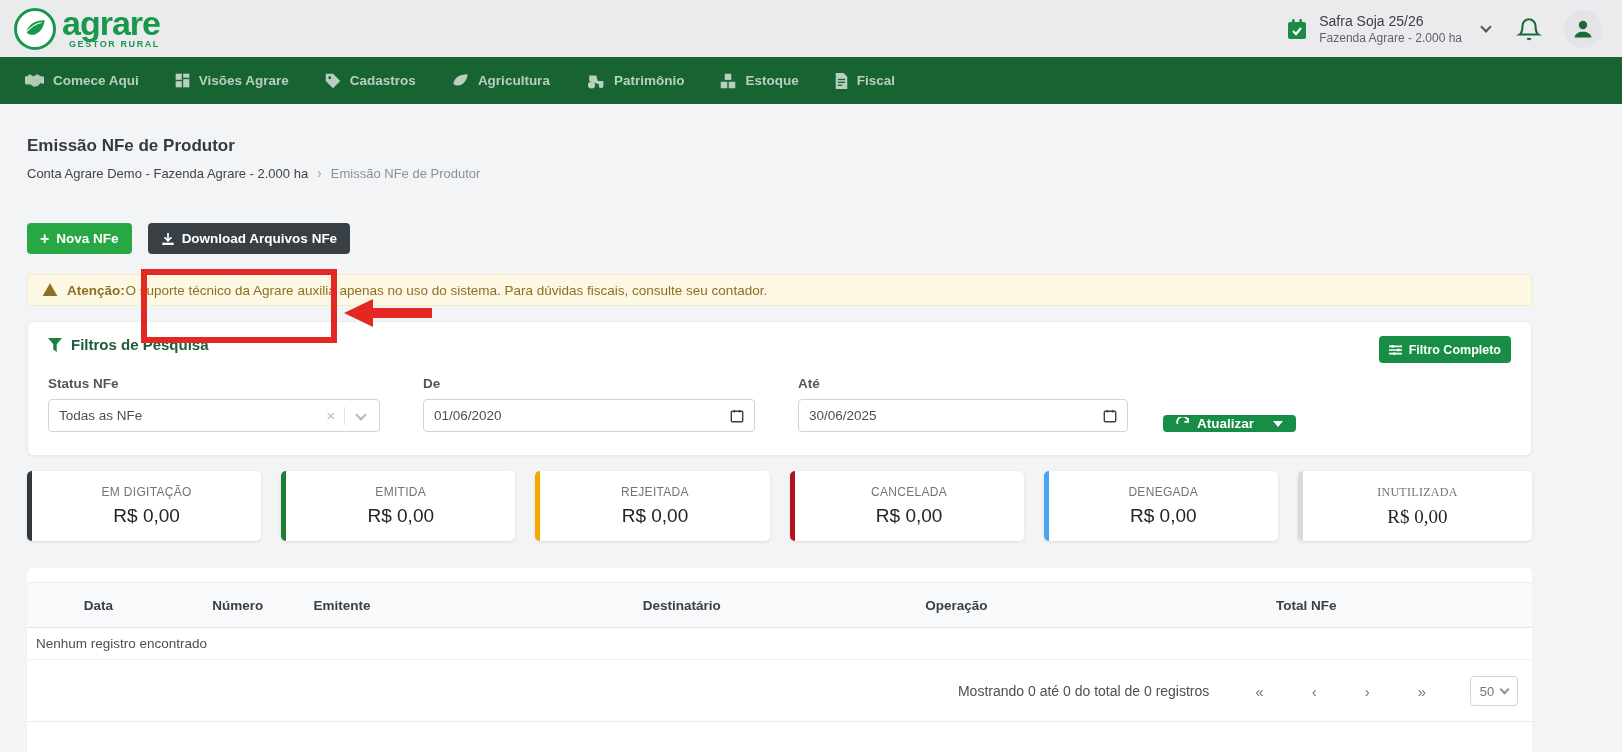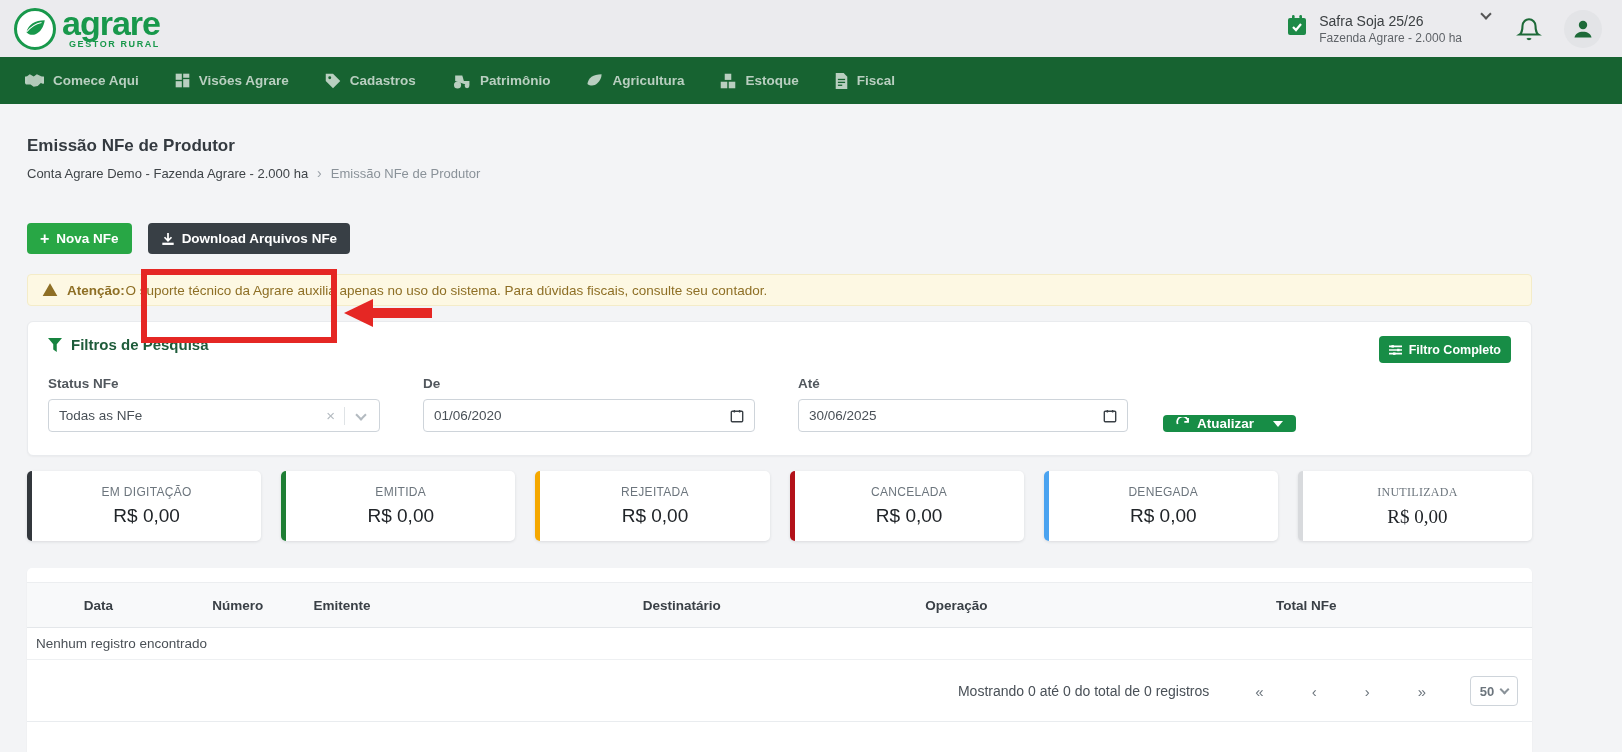--- a/index.html
+++ b/index.html
@@ -19,21 +19,21 @@
   }
   .logo { display:flex; gap:6px; }
   .logo-circle {
     width:42px; height:42px; border:3px solid #18984b; border-radius:50%;
     display:flex; align-items:center; justify-content:center; background:#fff;
   }
   .logo-textcol { display:flex; flex-direction:column; }
   .logo-word { font-size:34px; font-weight:bold; color:#18984b; letter-spacing:-1px; line-height:30px; }
   .logo-tag { font-size:9px; font-weight:bold; color:#18984b; letter-spacing:1.6px; align-self:flex-end; margin-top:1px; }
   .top-right { display:flex; align-items:center; gap:22px; }
-  .safra { display:flex; gap:10px; cursor:pointer; }
+  .safra { display:flex; align-items:center; gap:10px; cursor:pointer; }
   .safra-texts { display:flex; flex-direction:column; }
   .safra-title { font-size:14px; color:#3c4043; }
   .safra-sub { font-size:12px; color:#5f6368; margin-top:2px; }
   .chev { width:8px; height:8px; border-right:2px solid #555; border-bottom:2px solid #555; transform:rotate(45deg); display:inline-block; }
   .safra .chev { margin-left:10px; margin-top:-3px; }
   .bell { margin-left:4px; cursor:pointer; }
   .avatar {
     width:38px; height:38px; border-radius:50%; background:#e3e4e7;
     display:flex; align-items:center; justify-content:center; cursor:pointer;
   }
@@ -141,21 +141,21 @@
     display:flex; align-items:center; justify-content:flex-end; gap:12px;
     padding:16px 14px 0 0;
   }
   .pager-summary { font-size:14px; color:#495057; margin-right:16px; }
   .pg-btn {
     font-size:15px; color:#6c757d; padding:4px 18px; cursor:pointer; background:none; border:none;
     font-family:"Liberation Sans",sans-serif;
   }
   .pgsize {
     margin-left:14px; width:48px; height:30px; border:1px solid #ced4da; border-radius:4px;
-    display:flex; align-items:center; justify-content:center; gap:7px; cursor:pointer;font-weight:bold;
+    display:flex; align-items:center; justify-content:center; gap:7px; cursor:pointer;
   }
   .pgsize .num { font-size:13px; color:#6c757d; }
   .pgsize .chev { border-color:#8a9299; width:7px; height:7px; margin-top:-3px; }
   .table-foot { border-top:1px solid #e9ecef; margin-top:15px; height:42px; }
   .icon { display:inline-flex; }
   .icon svg { display:block; }
 </style>
 </head>
 <body>
 
@@ -229,35 +229,35 @@
     <span class="icon">
         <svg width="16" height="16" viewBox="0 0 22 22" fill="currentColor">
           <path d="M1 1h10l10 10-10 10L1 11z"></path>
           <circle cx="6.5" cy="6.5" r="2" fill="#176331"></circle>
         </svg>
       </span>
     <span>Cadastros</span>
   </div>
   <div class="nav-item">
     <span class="icon">
+        <svg width="17" height="15" viewBox="0 0 24 20" fill="currentColor">
+          <path d="M22 1C10 1 3 6 2 15c4 3 10 3 14-1s6-8 6-13z"></path>
+        </svg>
+      </span>
+    <span>Agricultura</span>
+  </div>
+  <div class="nav-item">
+    <span class="icon">
         <svg width="19" height="16" viewBox="0 0 24 20" fill="currentColor">
           <circle cx="7" cy="15" r="4.5"></circle>
           <circle cx="19" cy="16" r="3"></circle>
           <path d="M4 10V3h9l2 7h7v5h-3z"></path>
         </svg>
       </span>
     <span>Patrimônio</span>
-  </div>
-  <div class="nav-item">
-    <span class="icon">
-        <svg width="17" height="15" viewBox="0 0 24 20" fill="currentColor">
-          <path d="M22 1C10 1 3 6 2 15c4 3 10 3 14-1s6-8 6-13z"></path>
-        </svg>
-      </span>
-    <span>Agricultura</span>
   </div>
   <div class="nav-item">
     <span class="icon">
         <svg width="16" height="16" viewBox="0 0 22 22" fill="currentColor">
           <rect x="6.5" y="1" width="9" height="8.5"></rect>
           <rect x="1" y="12" width="9" height="9"></rect>
           <rect x="12" y="12" width="9" height="9"></rect>
         </svg>
       </span>
     <span>Estoque</span>

